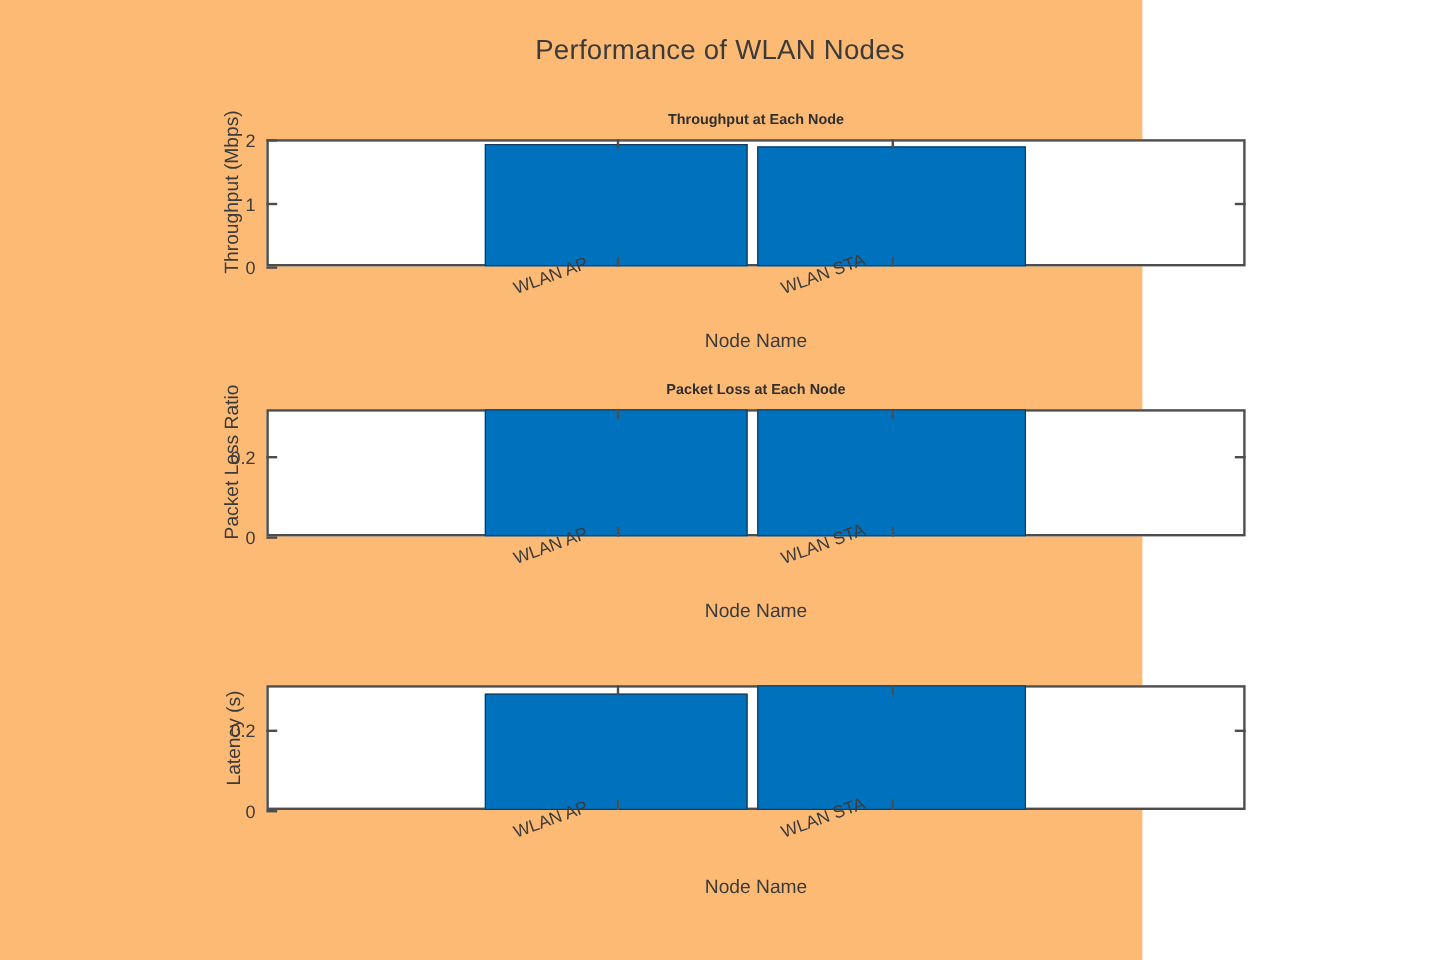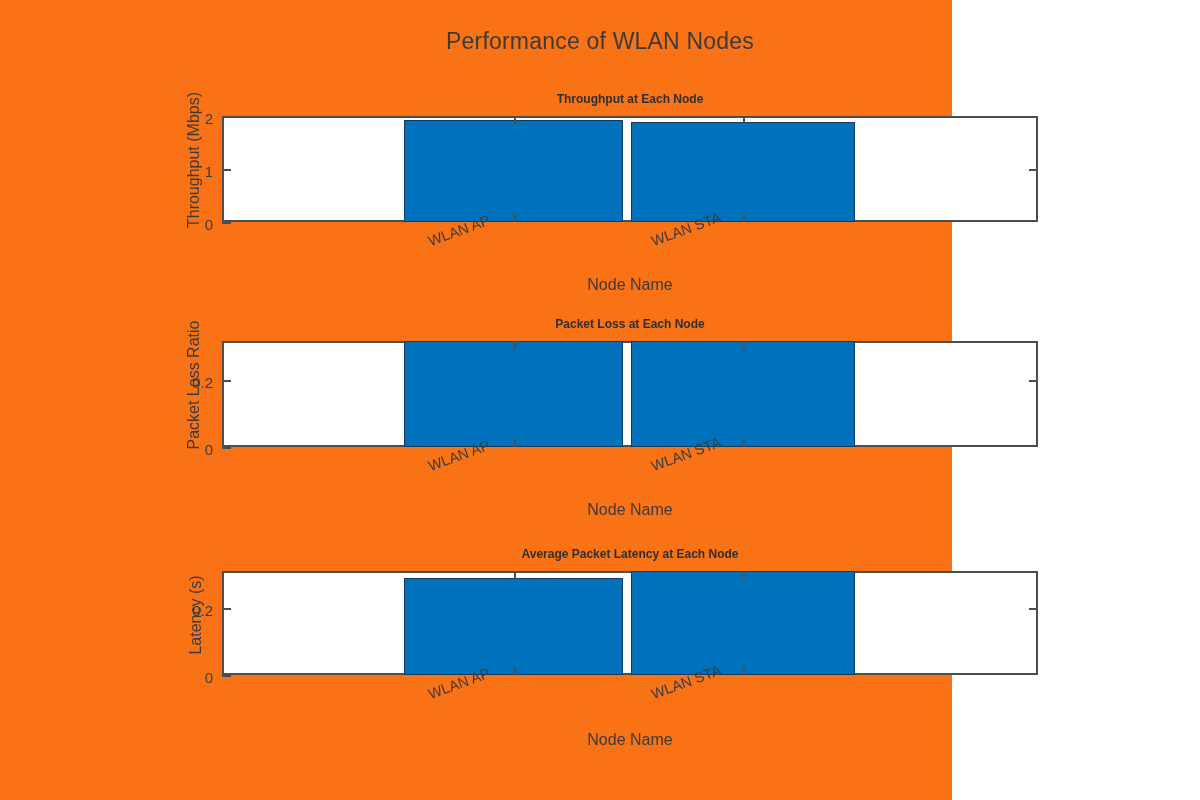--- a/index.html
+++ b/index.html
@@ -1,21 +1,21 @@
 <!DOCTYPE html>
 <html><head>
 <meta charset="utf-8">
 <style>
   html,body{margin:0;padding:0;}
   body{
     width:1200px;height:800px;background:#ffffff;
     font-family:"Liberation Sans","DejaVu Sans",sans-serif;
     color:#3b3b3b;overflow:hidden;position:relative;
   }
-  .figure{position:absolute;left:0;top:0;width:952px;height:800px;background:#f97316;}
+  .figure{position:absolute;left:0;top:0;width:952px;height:800px;background:#fdba74;}
 
   .fig-title{
     position:absolute;left:0;top:28px;width:1200px;text-align:center;
     font-size:23px;font-weight:400;color:#3b3b3b;letter-spacing:.2px;
   }
 
   .subplot{position:absolute;}
 
   .sub-title{
     position:absolute;width:100%;text-align:center;
@@ -123,21 +123,20 @@
     <div class="xtick-top" style="left:292px;"></div>
     <div class="xtick" style="left:521px;"></div>
     <div class="xtick-top" style="left:521px;"></div>
     <span class="xtick-label" style="left:204px;">WLAN AP</span>
     <span class="xtick-label" style="left:427px;">WLAN STA</span>
     <span class="ylabel" style="left:-128px;top:35px;width:200px;">Packet Loss Ratio</span>
     <span class="xlabel" style="left:0;top:160px;width:816px;">Node Name</span>
   </div>
 
   <div class="subplot" style="left:222px;top:571px;width:816px;height:104px;">
-    <div class="sub-title">Average Packet Latency at Each Node</div>
     <div class="axes"></div>
     <div class="plotarea">
 
       <div class="bar" style="left:182px;width:219px;height:93.5%;"></div>
       <div class="bar" style="left:409px;width:224px;height:100%;"></div>
     </div>
 
     <div class="ytick" style="top:104px;">
       <span class="ytick-label">0</span>
     </div>

